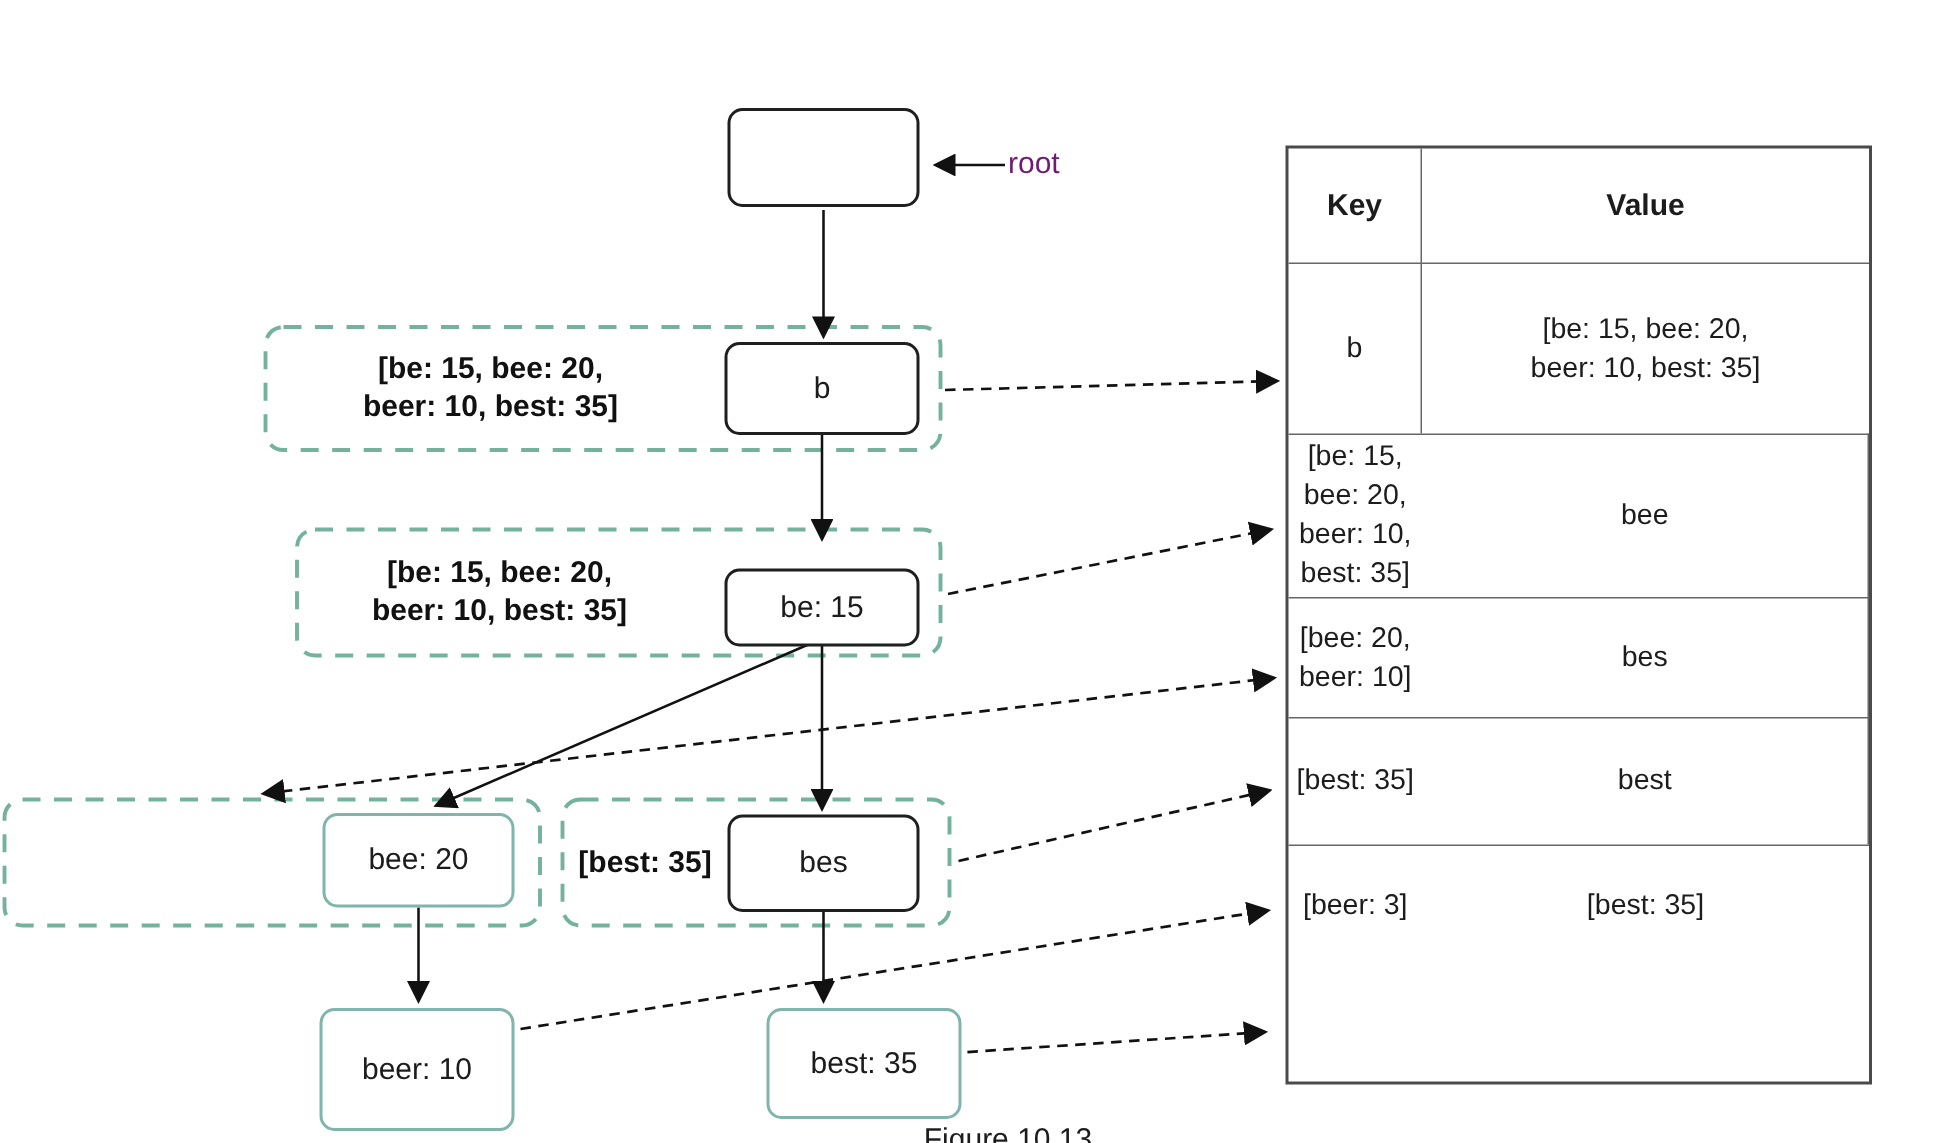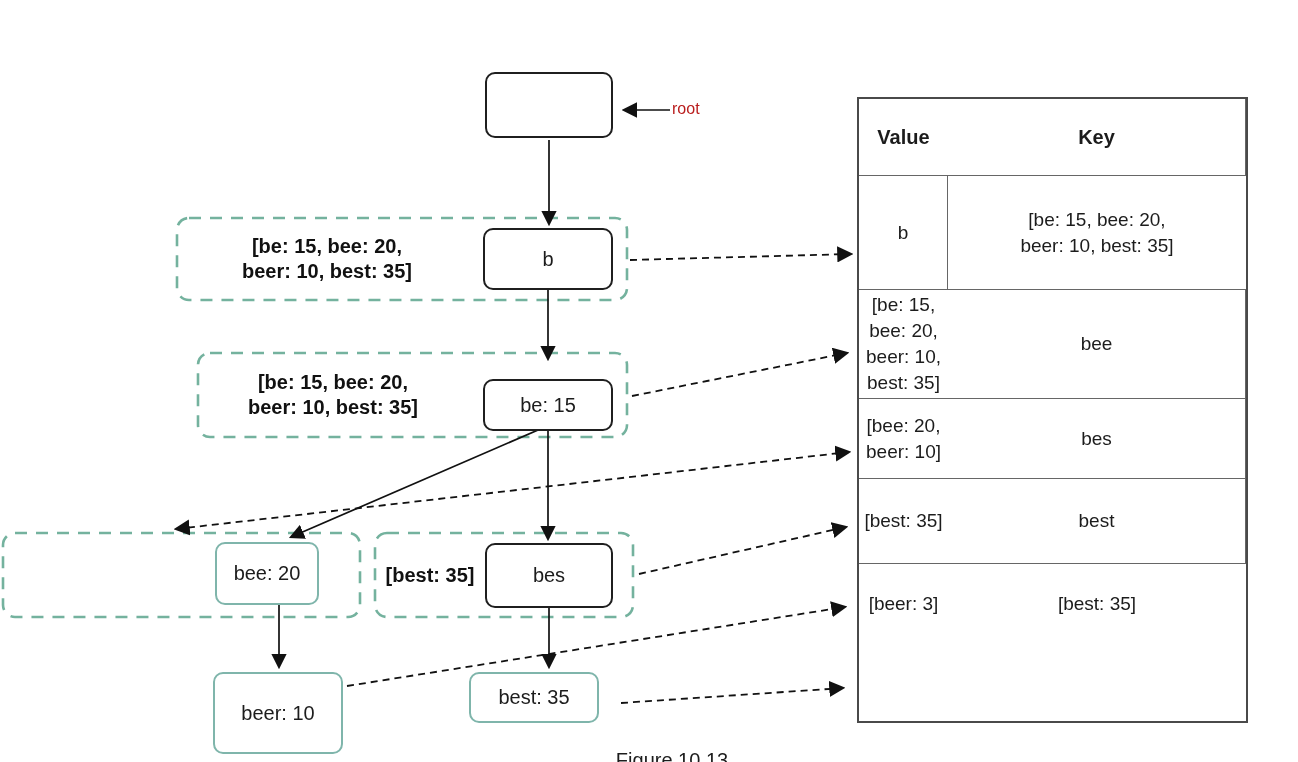--- a/index.html
+++ b/index.html
@@ -15,21 +15,21 @@
     justify-content:center;font-size:20px;color:#1c1c1c;
   }
   .node.teal{border-color:#7fb5ab;}
   .anno{
     position:absolute;display:flex;align-items:center;justify-content:center;
     font-size:20px;font-weight:bold;line-height:25px;text-align:center;
     white-space:pre-line;color:#111;
   }
   .root-label{
     position:absolute;left:672px;top:97px;height:24px;display:flex;
-    align-items:center;font-size:16px;color:#b91c1c;
+    align-items:center;font-size:20px;color:#701a75;
   }
   .kv-table{
     position:absolute;left:857px;top:97px;width:391px;height:626px;
     box-sizing:border-box;border:2px solid #4a4a4a;background:#fff;
     display:grid;grid-template-columns:89px 1fr;
     grid-template-rows:76px 114px 109px 80px 85px 81px 80px;
   }
   .cell{
     display:flex;align-items:center;justify-content:center;
     font-size:19px;text-align:center;white-space:pre-line;line-height:26px;
@@ -77,36 +77,36 @@
       <line x1="176" y1="529" x2="849" y2="452" marker-start="url(#ah)" marker-end="url(#ah)"></line>
       <line x1="639" y1="574" x2="846" y2="527" marker-end="url(#ah)"></line>
       <line x1="347" y1="686" x2="845" y2="607" marker-end="url(#ah)"></line>
       <line x1="621" y1="703" x2="843" y2="688" marker-end="url(#ah)"></line>
     </g>
   </svg>
 
   <div class="node" style="left:485px;top:72px;width:128px;height:66px;"></div>
   <div class="node" style="left:483px;top:228px;width:130px;height:62px;">b</div>
   <div class="node" style="left:483px;top:379px;width:130px;height:52px;">be: 15</div>
-  <div class="node teal" style="left:215px;top:542px;width:104px;height:63px;">bee: 20</div>
+  <div class="node teal" style="left:215px;top:542px;width:128px;height:63px;">bee: 20</div>
   <div class="node" style="left:485px;top:543px;width:128px;height:65px;">bes</div>
   <div class="node teal" style="left:213px;top:672px;width:130px;height:82px;">beer: 10</div>
-  <div class="node teal" style="left:469px;top:672px;width:130px;height:51px;">best: 35</div>
+  <div class="node teal" style="left:511px;top:672px;width:130px;height:74px;">best: 35</div>
 
   <div class="anno" style="left:177px;top:218px;width:300px;height:82px;">[be: 15, bee: 20,
 beer: 10, best: 35]</div>
   <div class="anno" style="left:198px;top:353px;width:270px;height:84px;">[be: 15, bee: 20,
 beer: 10, best: 35]</div>
   <div class="anno" style="left:375px;top:533px;width:110px;height:84px;">[best: 35]</div>
 
   <div class="root-label">root</div>
 
   <div class="kv-table">
+    <div class="cell key head">Key</div>
     <div class="cell val head">Value</div>
-    <div class="cell key head">Key</div>
 
     <div class="cell key">b</div>
     <div class="cell val">[be: 15, bee: 20,
 beer: 10, best: 35]</div>
 
     <div class="cell val">[be: 15, bee: 20,
 beer: 10, best: 35]</div>
 
     <div class="cell key">bee</div>
     <div class="cell val">[bee: 20, beer: 10]</div>

